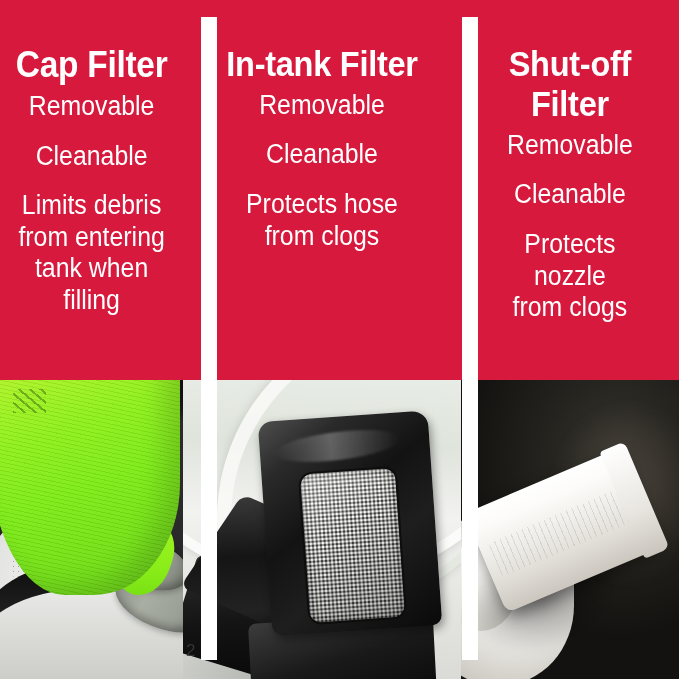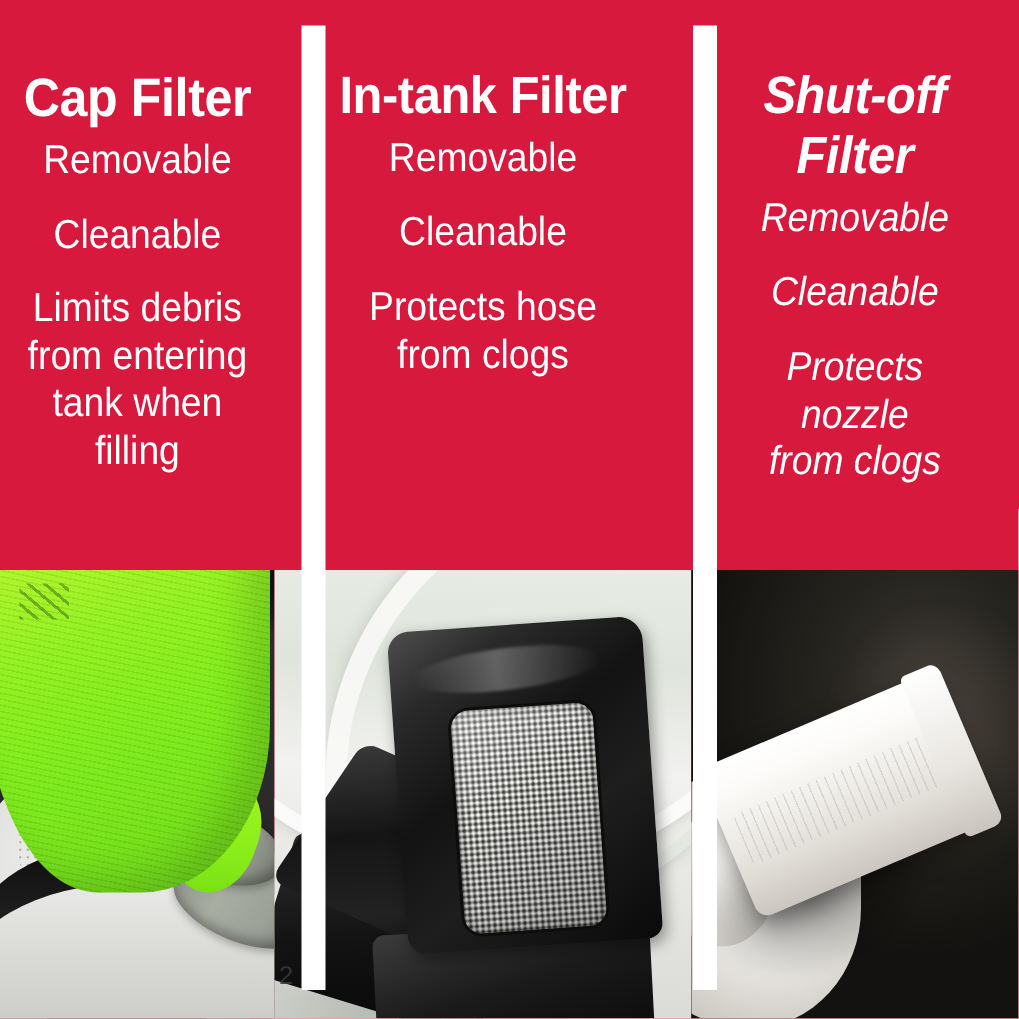--- a/index.html
+++ b/index.html
@@ -27,21 +27,21 @@
   .column {
     position: relative;
     height: 100%;
     display: flex;
     flex-direction: column;
     align-items: stretch;
     box-sizing: border-box;
   }
   .col-1 { width: 201px; }
   .col-2 { width: 305px; }
-  .col-3 { width: 239px; font-style: italic; }
+  .col-3 { width: 239px; }
 
   
   .text-block {
     height: 380px;
     padding: 44px 6px 0 6px;
     box-sizing: border-box;
     text-align: center;
     color: #ffffff;
     display: block;
   }

